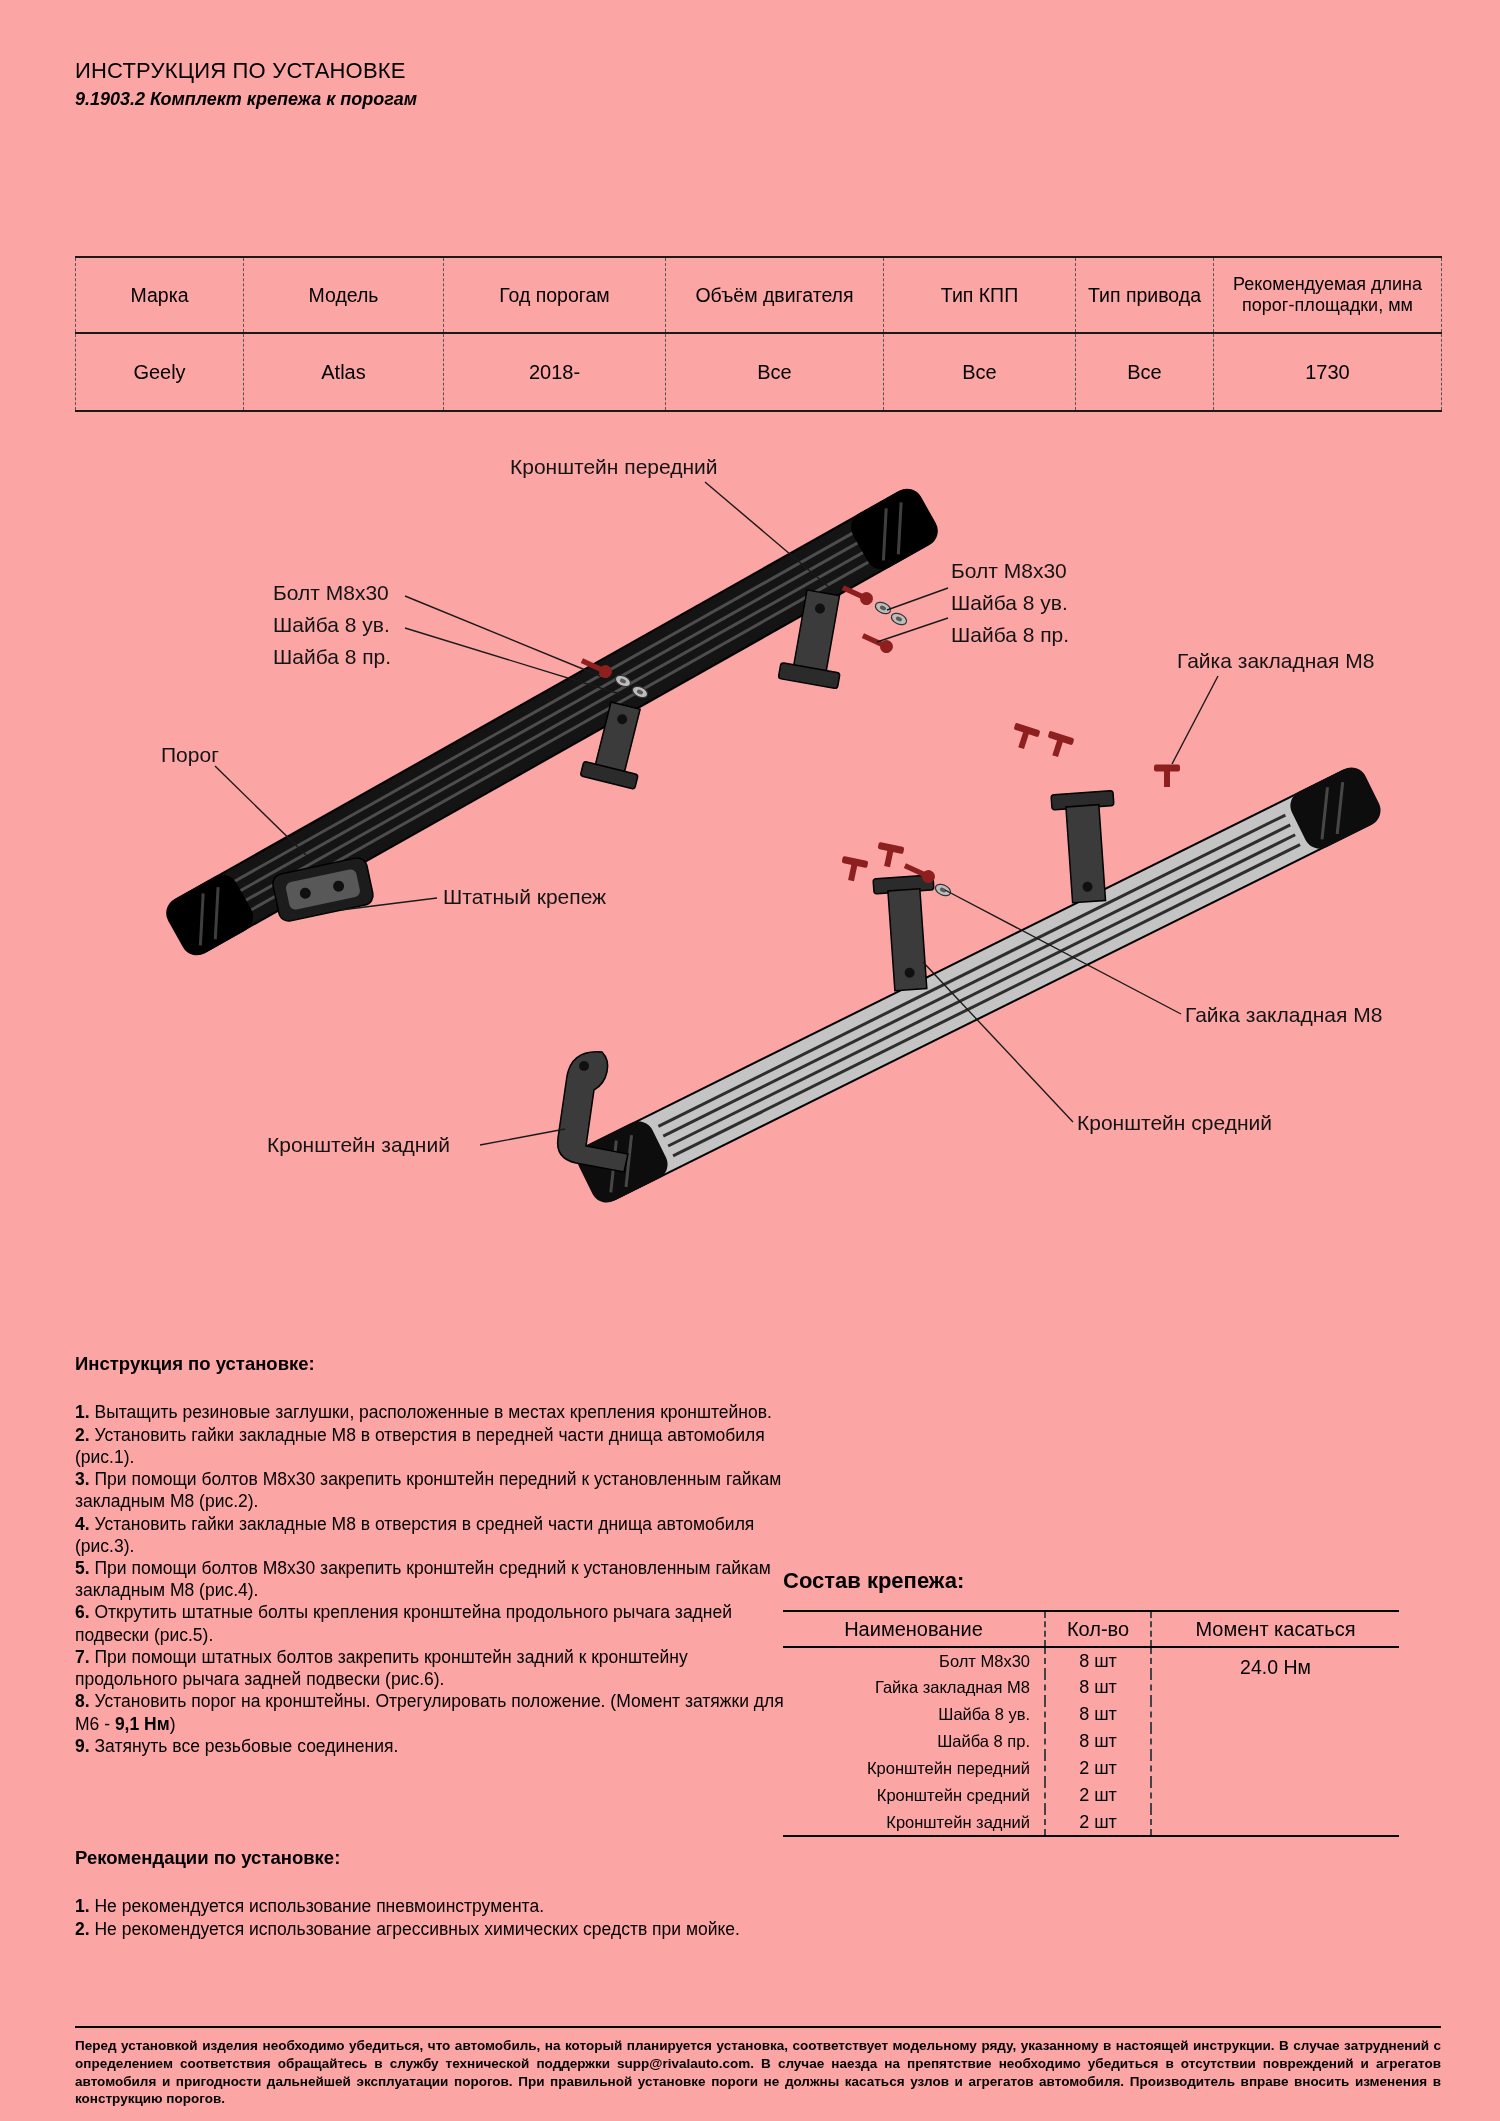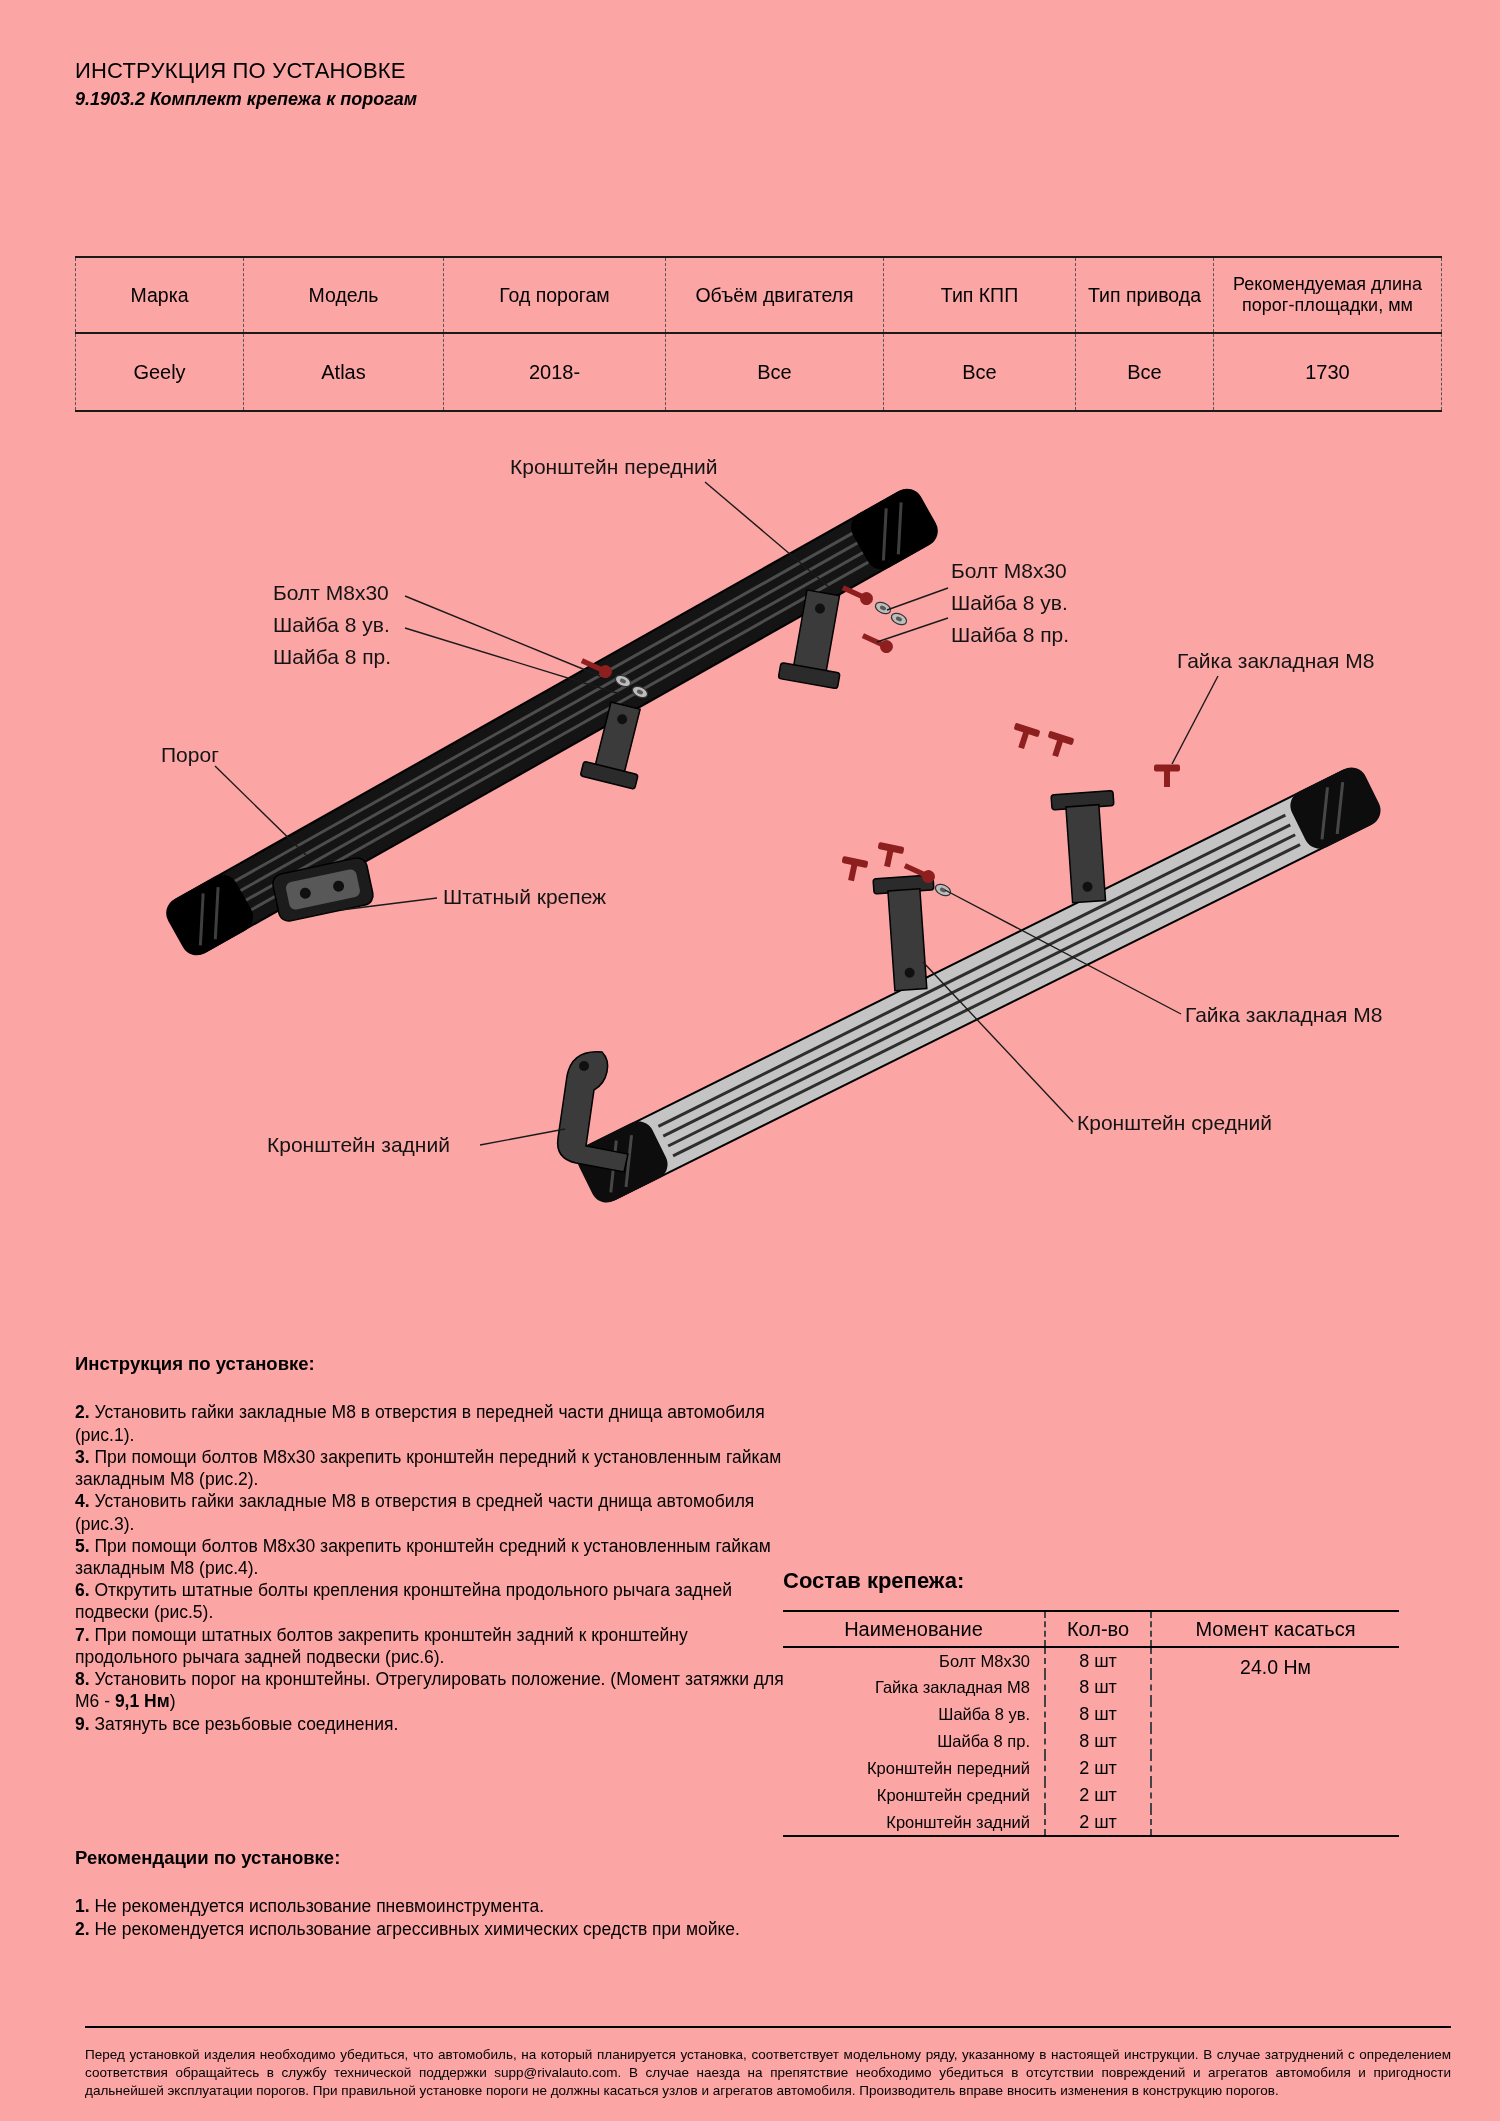--- a/index.html
+++ b/index.html
@@ -51,23 +51,23 @@
   }
   .ptable td { font-size:16.5px; height:27px; vertical-align:middle; }
   .ptable th + th, .ptable td + td { border-left:2px dashed #444; }
   .ptable td.name   { text-align:right;  padding-right:14px; }
   .ptable td.qty    { text-align:center; font-size:18px; }
   .ptable td.torque { text-align:center; vertical-align:top; font-size:19.5px; padding-top:8px;
                       border-bottom:2px solid #000; }
   .ptable tr.last td { border-bottom:2px solid #000; }
 
   
-  .footer { position:absolute; left:85px; top:2026px; width:1366px;
-            border-top:2px solid #000; padding-top:18px;
-            font-weight:normal; font-size:13.5px; line-height:1.32; text-align:justify; }
+  .footer { position:absolute; left:75px; top:2026px; width:1366px;
+            border-top:2px solid #000; padding-top:9px;
+            font-weight:bold; font-size:13.5px; line-height:1.32; text-align:justify; }
 </style>
 </head>
 <body>
 
 <div class="page">
 
   <div class="header">
     <div class="title">ИНСТРУКЦИЯ ПО УСТАНОВКЕ</div>
     <div class="subtitle">9.1903.2 Комплект крепежа к порогам</div>
   </div>
@@ -240,20 +240,21 @@
     <text x="1122" y="230">Гайка закладная М8</text>
     <text x="106" y="324">Порог</text>
     <text x="388" y="466">Штатный крепеж</text>
     <text x="1130" y="584">Гайка закладная М8</text>
     <text x="212" y="714">Кронштейн задний</text>
     <text x="1022" y="692">Кронштейн средний</text>
   </svg>
 
   <div class="instructions">
     <h3>Инструкция по установке:</h3>
+    <div class="step"><b>1.</b> <span>Вытащить резиновые заглушки, расположенные в местах крепления кронштейнов.</span></div>
     <div class="step"><b>2.</b> <span>Установить гайки закладные М8 в отверстия в передней части днища автомобиля (рис.1).</span></div>
     <div class="step"><b>3.</b> <span>При помощи болтов М8х30 закрепить кронштейн передний к установленным гайкам закладным М8 (рис.2).</span></div>
     <div class="step"><b>4.</b> <span>Установить гайки закладные М8 в отверстия в средней части днища автомобиля (рис.3).</span></div>
     <div class="step"><b>5.</b> <span>При помощи болтов М8х30 закрепить кронштейн средний к установленным гайкам закладным М8 (рис.4).</span></div>
     <div class="step"><b>6.</b> <span>Открутить штатные болты крепления кронштейна продольного рычага задней подвески (рис.5).</span></div>
     <div class="step"><b>7.</b> <span>При помощи штатных болтов закрепить кронштейн задний к кронштейну продольного рычага задней подвески (рис.6).</span></div>
     <div class="step"><b>8.</b> <span>Установить порог на кронштейны. Отрегулировать положение. (Момент затяжки для М6 - </span><b>9,1 Нм</b><span>)</span></div>
     <div class="step"><b>9.</b> <span>Затянуть все резьбовые соединения.</span></div>
   </div>
 

